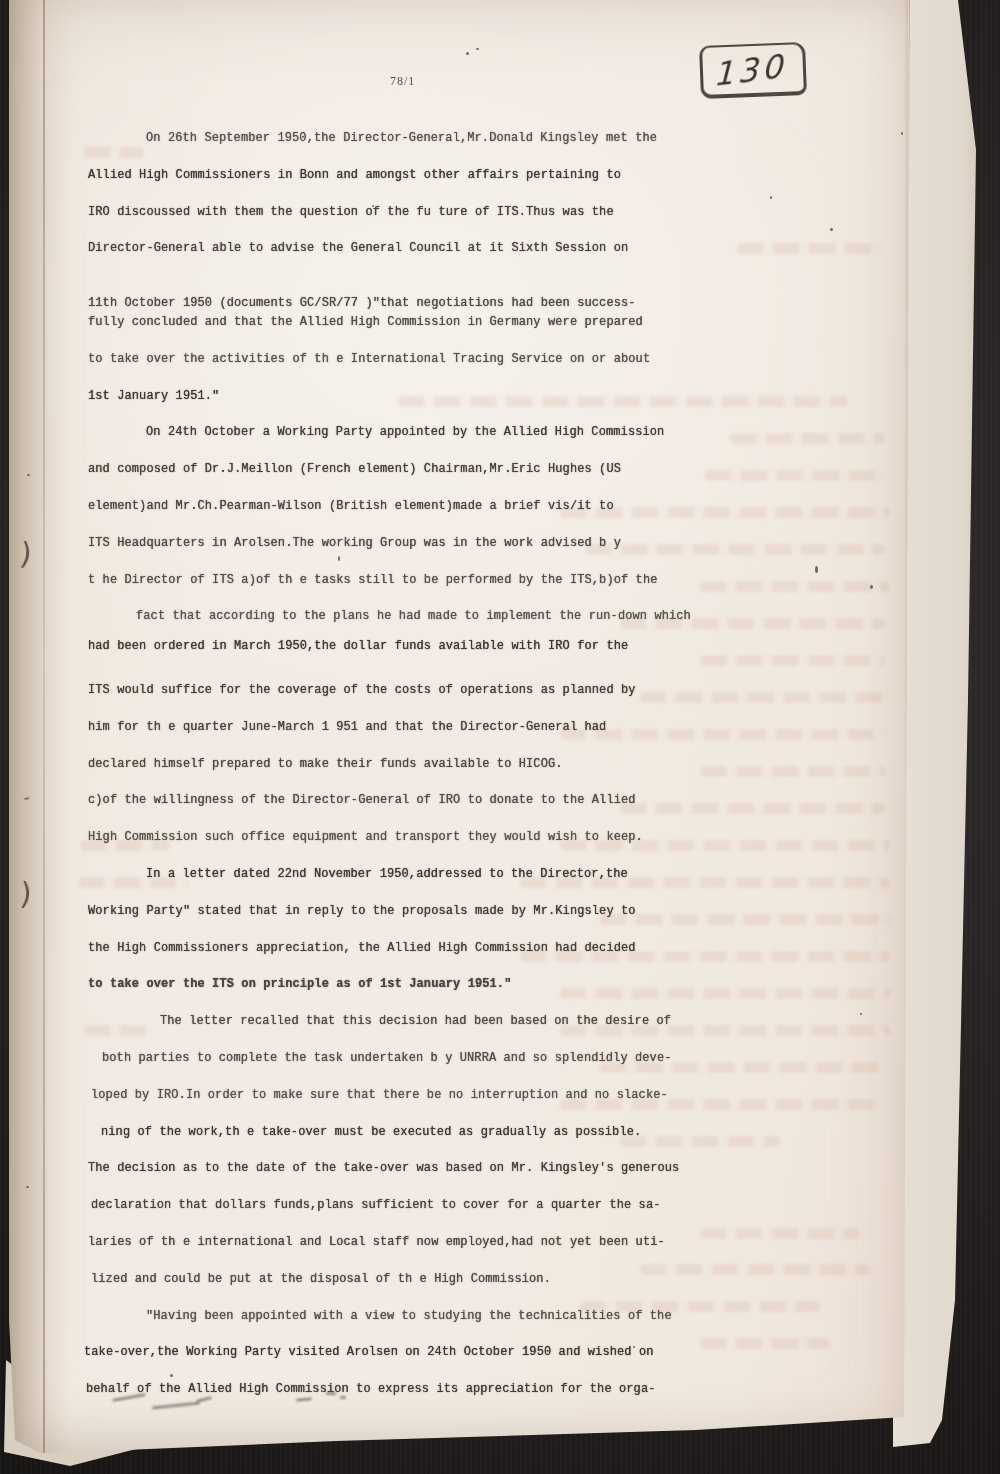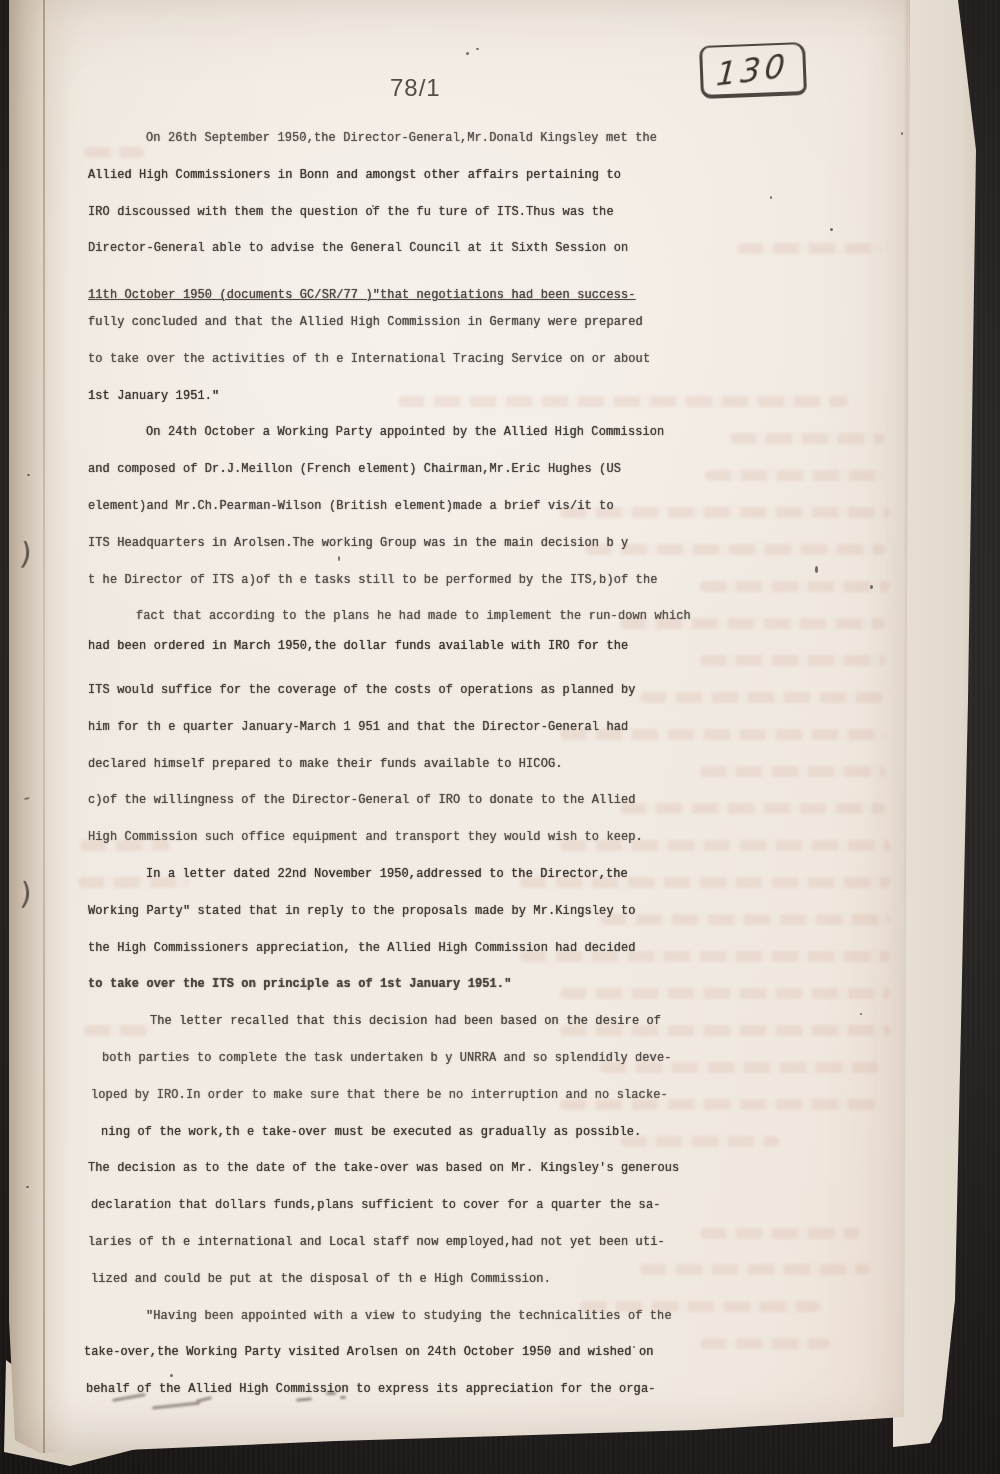--- a/index.html
+++ b/index.html
@@ -44,22 +44,22 @@
     position:absolute;right:0px;top:0;width:6px;height:100%;
     background:linear-gradient(90deg, rgba(201,170,150,0) 0%, rgba(205,170,150,0.28) 55%, rgba(240,225,218,0.9) 80%, rgba(150,120,100,0.35) 100%);
   }
   .vignette{
     position:absolute;left:0;top:0;right:0;bottom:0;
     box-shadow:inset 0 0 85px rgba(150,118,92,0.16), inset 0 -28px 45px rgba(115,92,72,0.14), inset 28px 0 40px rgba(140,110,85,0.10);
     pointer-events:none;
   }
   .header{
     position:absolute;left:384px;top:74px;
-    font-family:Liberation Sans, sans-serif;
-    font-size:24px;color:rgba(62,54,47,0.88);letter-spacing:1px;
+    font-family:Liberation Serif, serif;
+    font-size:12px;color:rgba(62,54,47,0.88);letter-spacing:1px;
     filter:blur(0.3px);
   }
   .stamp{
     position:absolute;left:694px;top:44px;width:100px;height:47px;
     border:3px solid rgba(47,41,36,0.85);
     border-width:2px 3px 4px 3px;
     border-radius:10px 12px 9px 11px;
     transform:rotate(-2.2deg);
     display:flex;align-items:center;justify-content:center;
     filter:blur(0.2px);
@@ -138,41 +138,41 @@
       </div>
     <div class="header">78/1</div>
     <div class="stamp">
       <span>130</span>
     </div>
     <div class="typescript">
         <div class="tline" style="left: 140px; top: 131px; opacity: 0.82;">On 26th September 1950,the Director-General,Mr.Donald Kingsley met the</div>
         <div class="tline" style="left: 82px; top: 167.8px; opacity: 0.96;">Allied High Commissioners in Bonn and amongst other affairs pertaining to</div>
         <div class="tline" style="left: 82px; top: 204.6px; opacity: 0.93;">IRO discoussed with them the question of the fu ture of ITS.Thus was the</div>
         <div class="tline" style="left: 82px; top: 241.4px; opacity: 0.91;">Director-General able to advise the General Council at it Sixth Session on</div>
-        <div class="tline" style="left: 82px; top: 288px; opacity: 0.88; text-decoration: underline;">11th October 1950 (documents GC/SR/77 )"that negotiations had been success-</div>
+        <div class="tline" style="left: 82px; top: 296px; opacity: 0.88;">11th October 1950 (documents GC/SR/77 )"that negotiations had been success-</div>
         <div class="tline" style="left: 82px; top: 315px; opacity: 0.86;">fully concluded and that the Allied High Commission in Germany were prepared</div>
         <div class="tline" style="left: 82px; top: 351.8px; opacity: 0.83;">to take over the activities of th e International Tracing Service on or about</div>
         <div class="tline" style="left: 82px; top: 388.6px; opacity: 0.97;">1st January 1951."</div>
         <div class="tline" style="left: 140px; top: 425.4px; opacity: 0.94;">On 24th October a Working Party appointed by the Allied High Commission</div>
         <div class="tline" style="left: 82px; top: 462.2px; opacity: 0.92;">and composed of Dr.J.Meillon (French element) Chairman,Mr.Eric Hughes (US</div>
         <div class="tline" style="left: 82px; top: 499px; opacity: 0.89;">element)and Mr.Ch.Pearman-Wilson (British element)made a brief vis/it to</div>
-        <div class="tline" style="left: 82px; top: 535.8px; opacity: 0.87;">ITS Headquarters in Arolsen.The working Group was in the main decision b y</div>
+        <div class="tline" style="left: 82px; top: 535.8px; opacity: 0.87;">ITS Headquarters in Arolsen.The working Group was in the work advised b y</div>
         <div class="tline" style="left: 82px; top: 572.6px; opacity: 0.84;">t he Director of ITS a)of th e tasks still to be performed by the ITS,b)of the</div>
         <div class="tline" style="left: 82px; top: 609.4px; opacity: 0.82; margin-left: 48px;">fact that according to the plans he had made to implement the run-down which</div>
         <div class="tline" style="left: 82px; top: 639px; opacity: 0.96;">had been ordered in March 1950,the dollar funds available with IRO for the</div>
         <div class="tline" style="left: 82px; top: 683px; opacity: 0.93;">ITS would suffice for the coverage of the costs of operations as planned by</div>
-        <div class="tline" style="left: 82px; top: 719.8px; opacity: 0.91;">him for th e quarter January-March 1 951 and that the Director-General had</div>
+        <div class="tline" style="left: 82px; top: 719.8px; opacity: 0.91;">him for th e quarter June-March 1 951 and that the Director-General had</div>
         <div class="tline" style="left: 82px; top: 756.6px; opacity: 0.88;">declared himself prepared to make their funds available to HICOG.</div>
         <div class="tline" style="left: 82px; top: 793.4px; opacity: 0.86;">c)of the willingness of the Director-General of IRO to donate to the Allied</div>
         <div class="tline" style="left: 82px; top: 830.2px; opacity: 0.83;">High Commission such office equipment and transport they would wish to keep.</div>
         <div class="tline" style="left: 140px; top: 867px; opacity: 0.97;">In a letter dated 22nd November 1950,addressed to the Director,the</div>
         <div class="tline" style="left: 82px; top: 903.8px; opacity: 0.94;">Working Party" stated that in reply to the proposals made by Mr.Kingsley to</div>
         <div class="tline" style="left: 82px; top: 940.6px; opacity: 0.92;">the High Commissioners appreciation, the Allied High Commission had decided</div>
         <div class="tline" style="left: 82px; top: 977.4px; opacity: 0.89; font-weight: bold;">to take over the ITS on principle as of 1st January 1951."</div>
-        <div class="tline" style="left: 144px; top: 1014.2px; opacity: 0.87;">The letter recalled that this decision had been based on the desire of</div>
+        <div class="tline" style="left: 154px; top: 1014.2px; opacity: 0.87;">The letter recalled that this decision had been based on the desire of</div>
         <div class="tline" style="left: 96px; top: 1051px; opacity: 0.84;">both parties to complete the task undertaken b y UNRRA and so splendidly deve-</div>
         <div class="tline" style="left: 85px; top: 1087.8px; opacity: 0.82;">loped by IRO.In order to make sure that there be no interruption and no slacke-</div>
         <div class="tline" style="left: 95px; top: 1124.6px; opacity: 0.96;">ning of the work,th e take-over must be executed as gradually as possible.</div>
         <div class="tline" style="left: 82px; top: 1161.4px; opacity: 0.93;">The decision as to the date of the take-over was based on Mr. Kingsley's generous</div>
         <div class="tline" style="left: 85px; top: 1198.2px; opacity: 0.91;">declaration that dollars funds,plans sufficient to cover for a quarter the sa-</div>
         <div class="tline" style="left: 82px; top: 1235px; opacity: 0.88;">laries of th e international and Local staff now employed,had not yet been uti-</div>
         <div class="tline" style="left: 85px; top: 1271.8px; opacity: 0.86;">lized and could be put at the disposal of th e High Commission.</div>
         <div class="tline" style="left: 140px; top: 1308.6px; opacity: 0.83;">"Having been appointed with a view to studying the technicalities of the</div>
         <div class="tline" style="left: 78px; top: 1345.4px; opacity: 0.97;">take-over,the Working Party visited Arolsen on 24th October 1950 and wished on</div>
         <div class="tline" style="left: 80px; top: 1382.2px; opacity: 0.94;">behalf of the Allied High Commission to express its appreciation for the orga-</div>

